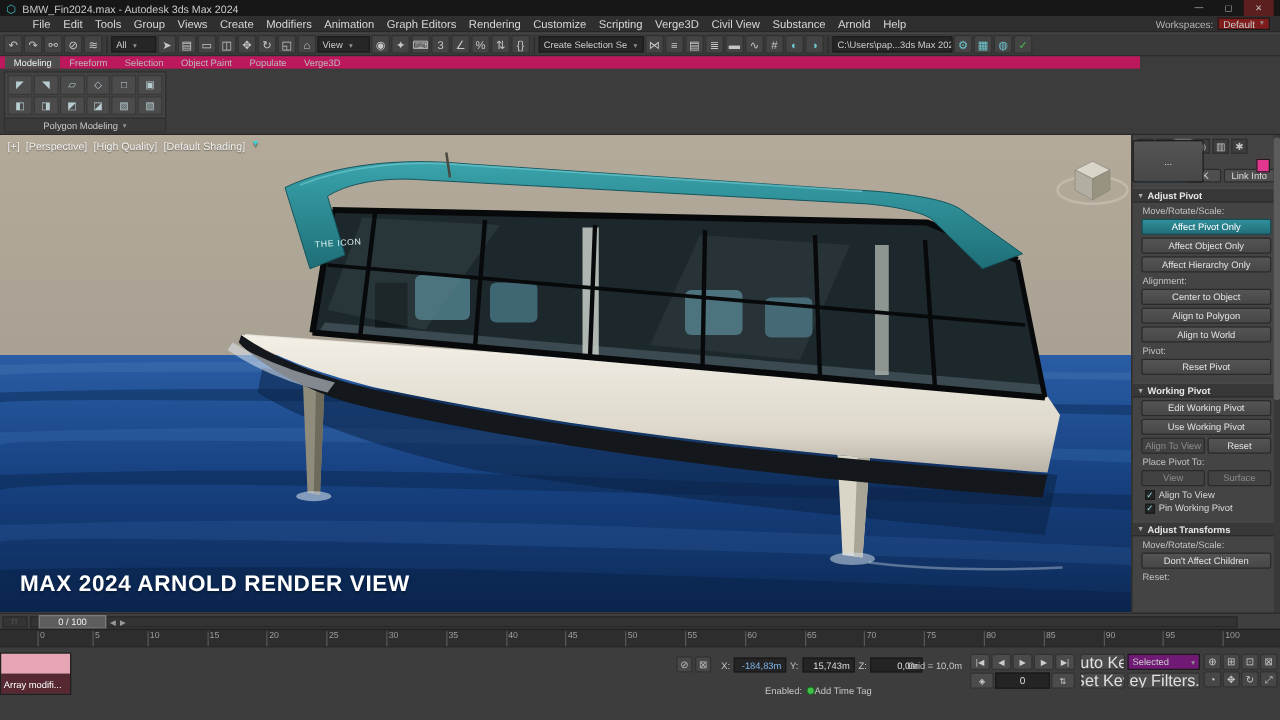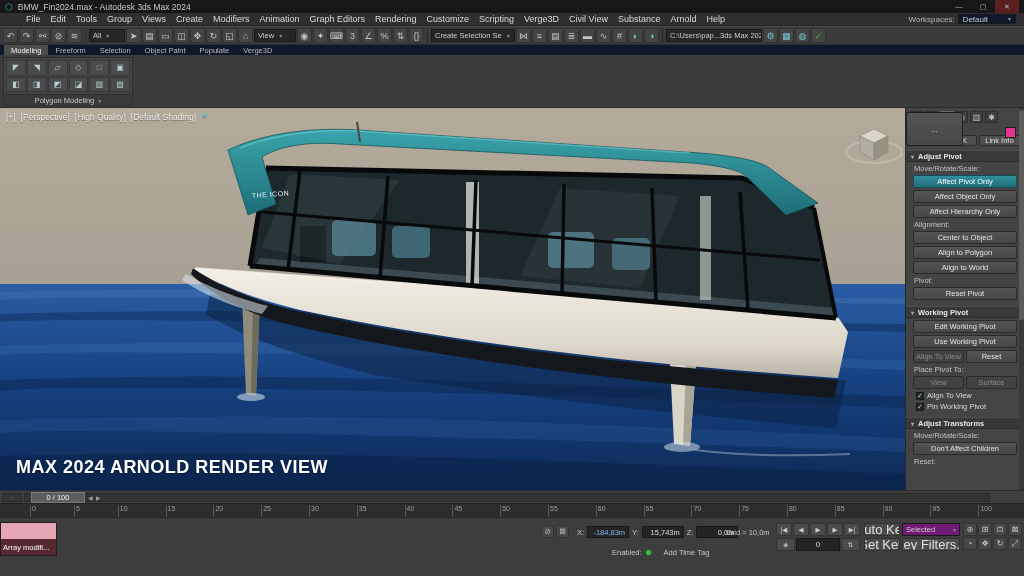--- a/index.html
+++ b/index.html
@@ -11,33 +11,33 @@
 .app-icon{color:#3fb9c4;font-size:9px}
 .win-controls{margin-left:auto;display:flex}
 .win-btn{width:24px;height:13px;display:flex;align-items:center;justify-content:center;font-size:7px;color:#bdbdbd}
 .win-btn.close{background:#5c1f1f}
 
 
 .menubar{position:absolute;left:0;top:13px;width:1024px;height:13px;background:#2f2f2f;border-bottom:1px solid #262626;display:flex;align-items:center;font-size:9px;padding-left:21px}
 .menu-items{display:flex}
 .menu-item{padding:0 5px;color:#d8d8d8;white-space:nowrap}
 .workspaces{margin-left:auto;display:flex;align-items:center;gap:3px;padding-right:8px;font-size:8px;color:#b5b5b5}
-.ws-box{background:#0f172a;border:1px solid #191919;padding:0 4px;height:10px;line-height:9px;display:flex;align-items:center;gap:20px;color:#ccc}
+.ws-box{background:#7f1d1d;border:1px solid #191919;padding:0 4px;height:10px;line-height:9px;display:flex;align-items:center;gap:4px;color:#ccc}
 .dd-arr{font-size:6px;color:#8f8f8f}
 
 
 .toolbar{position:absolute;left:0;top:26px;width:1024px;height:19px;background:#3a3a3a;border-top:1px solid #484848;border-bottom:1px solid #2d2d2d;display:flex;align-items:center;gap:1px;padding:0 3px}
 .tb-group{display:flex;gap:1px}
 .tb-icon{width:15px;height:15px;background:#444;border:1px solid #323232;border-radius:2px;display:flex;align-items:center;justify-content:center;font-size:9px;color:#c6c6c6;overflow:hidden}
 .tb-dd{height:13px;background:#262626;border:1px solid #1b1b1b;display:flex;align-items:center;font-size:7.5px;color:#ccc;padding:0 3px;gap:5px;white-space:nowrap;overflow:hidden}
 .tb-sep{width:1px;height:14px;background:#2b2b2b;margin:0 2px;flex:none}
 .path-field{width:96px}
 
 
-.ribbon-tabs{position:absolute;left:0;top:45px;width:1024px;height:10px;background:#0f172a;display:flex;font-size:7.5px;padding-left:4px}
+.ribbon-tabs{position:absolute;left:0;top:45px;width:912px;height:10px;background:#be185d;display:flex;font-size:7.5px;padding-left:4px}
 .ribbon-tab{padding:0 7px;color:#b9b9b9;display:flex;align-items:center;white-space:nowrap}
 .ribbon-tab.active{background:#4d4d4d;color:#f0f0f0}
 .ribbon-body{position:absolute;left:0;top:55px;width:1024px;height:53px;background:#3c3c3c;border-bottom:1px solid #292929}
 .ribbon-panel{position:absolute;left:3px;top:2px;width:130px;height:49px;background:#434343;border:1px solid #2f2f2f;display:flex;flex-direction:column}
 .ribbon-icons{flex:1;display:grid;grid-template-columns:repeat(6,1fr);gap:1px;padding:2px}
 .ribbon-icon{background:#4b4b4b;border:1px solid #383838;display:flex;align-items:center;justify-content:center;font-size:8px;color:#b6ccd1}
 .ribbon-label{height:11px;background:#3a3a3a;border-top:1px solid #303030;font-size:7.5px;color:#c9c9c9;display:flex;align-items:center;justify-content:center;gap:4px}
 
 
 .viewport{position:absolute;left:0;top:108px;width:905px;height:382px;background:#9d978b;overflow:hidden}
@@ -87,21 +87,21 @@
 .mini-pink{flex:1;background:#e7a6b6}
 .mini-line{flex:1;background:#552832;color:#fff;font-size:7.5px;display:flex;align-items:center;padding:0 2px;white-space:nowrap;overflow:hidden}
 .prompt{position:absolute;left:63px;top:7px;font-size:8px;color:#e2e2e2;white-space:nowrap}
 .prompt .dim{color:#a9a9a9;margin-top:5px}
 .sb-icons{position:absolute;left:541px;top:7px;display:flex;gap:2px}
 .sb-icon{width:13px;height:13px;background:#474747;border:1px solid #323232;border-radius:2px;display:flex;align-items:center;justify-content:center;font-size:8px;color:#bbb}
 .coords{position:absolute;left:577px;top:8px;display:flex;gap:3px;align-items:center;font-size:7.5px;color:#c6c6c6}
 .coord-field{width:42px;height:12px;background:#242424;border:1px solid #191919;display:flex;align-items:center;justify-content:flex-end;padding:0 3px;color:#dcdcdc;white-space:nowrap;overflow:hidden}
 .coord-field.sel{color:#7fb8ef}
 .grid-label{position:absolute;left:726px;top:10px;font-size:7.5px;color:#c6c6c6;white-space:nowrap}
-.timetag{position:absolute;left:612px;top:30px;display:flex;gap:12px;font-size:7.5px;color:#c6c6c6;align-items:center}
+.timetag{position:absolute;left:612px;top:30px;display:flex;font-size:7.5px;color:#c6c6c6;align-items:center}
 .ttag-item{display:flex;align-items:center;gap:3px}
 .green-dot{width:7px;height:7px;border-radius:50%;background:#3fbf49;border:1px solid #1d5c22}
 .transport{position:absolute;left:776px;top:5px;width:84px}
 .tr-row{display:flex;gap:1px;margin-bottom:2px}
 .tr-btn{flex:1;height:13px;background:#4b4b4b;border:1px solid #333;border-radius:2px;display:flex;align-items:center;justify-content:center;font-size:6.5px;color:#cdcdcd;white-space:nowrap}
 .frame-field{flex:2.4;height:13px;background:#242424;border:1px solid #191919;color:#ddd;font-size:8px;display:flex;align-items:center;justify-content:center}
 .keying{position:absolute;left:864px;top:5px;width:96px}
 .key-row{display:flex;gap:2px;margin-bottom:2px}
 .key-btn{height:13px;background:#4b4b4b;border:1px solid #333;border-radius:2px;font-size:13px;color:#e0e0e0;display:flex;align-items:center;justify-content:center;padding:0 2px;white-space:nowrap;overflow:hidden}
 .key-btn.w1{flex:0 0 36px}

